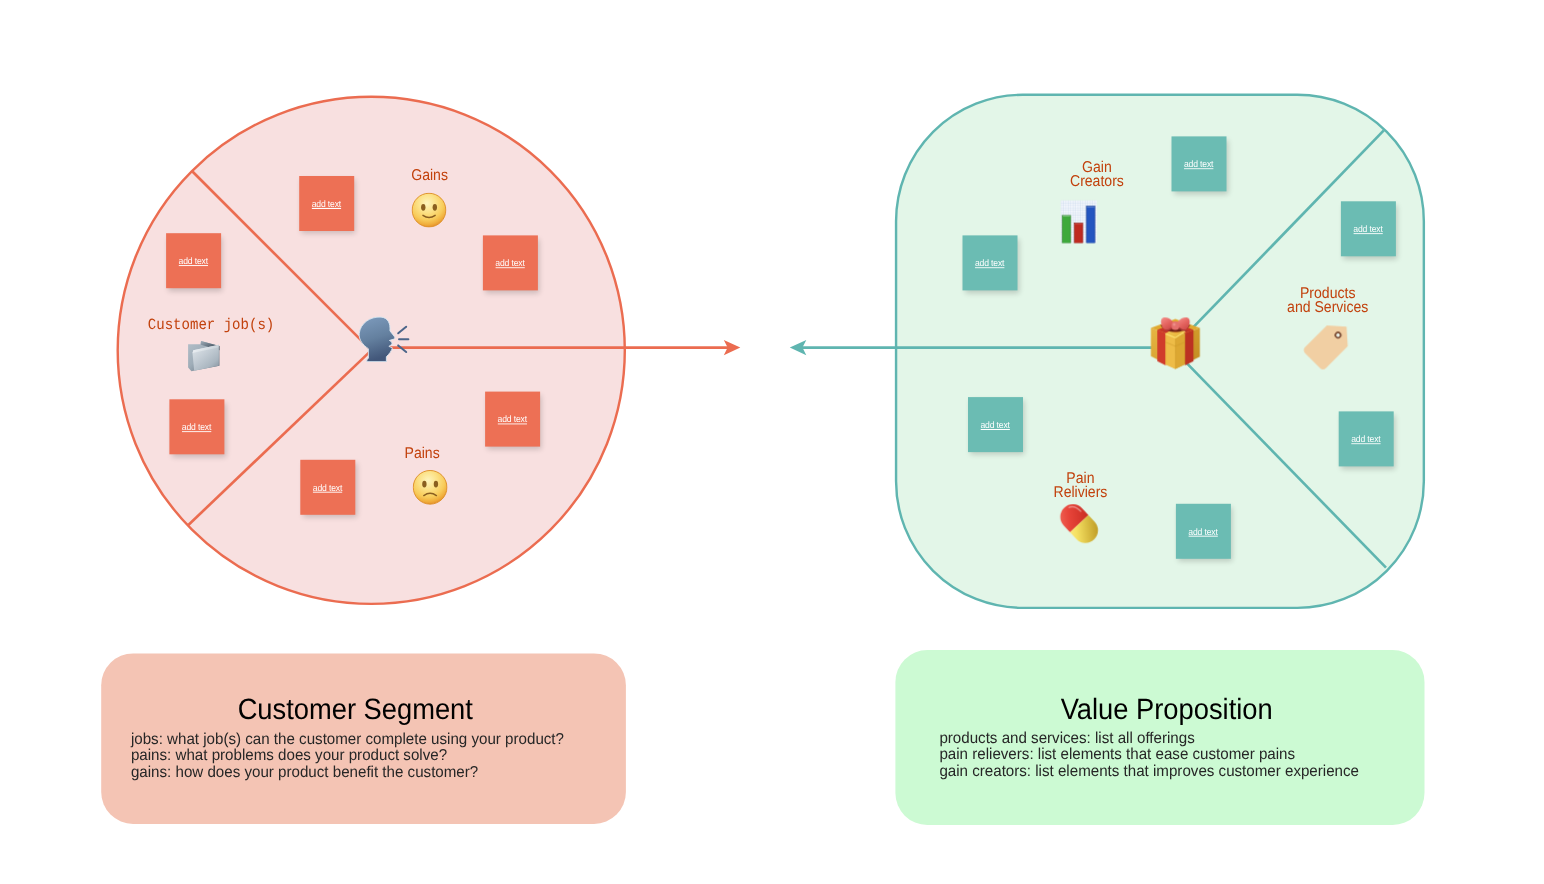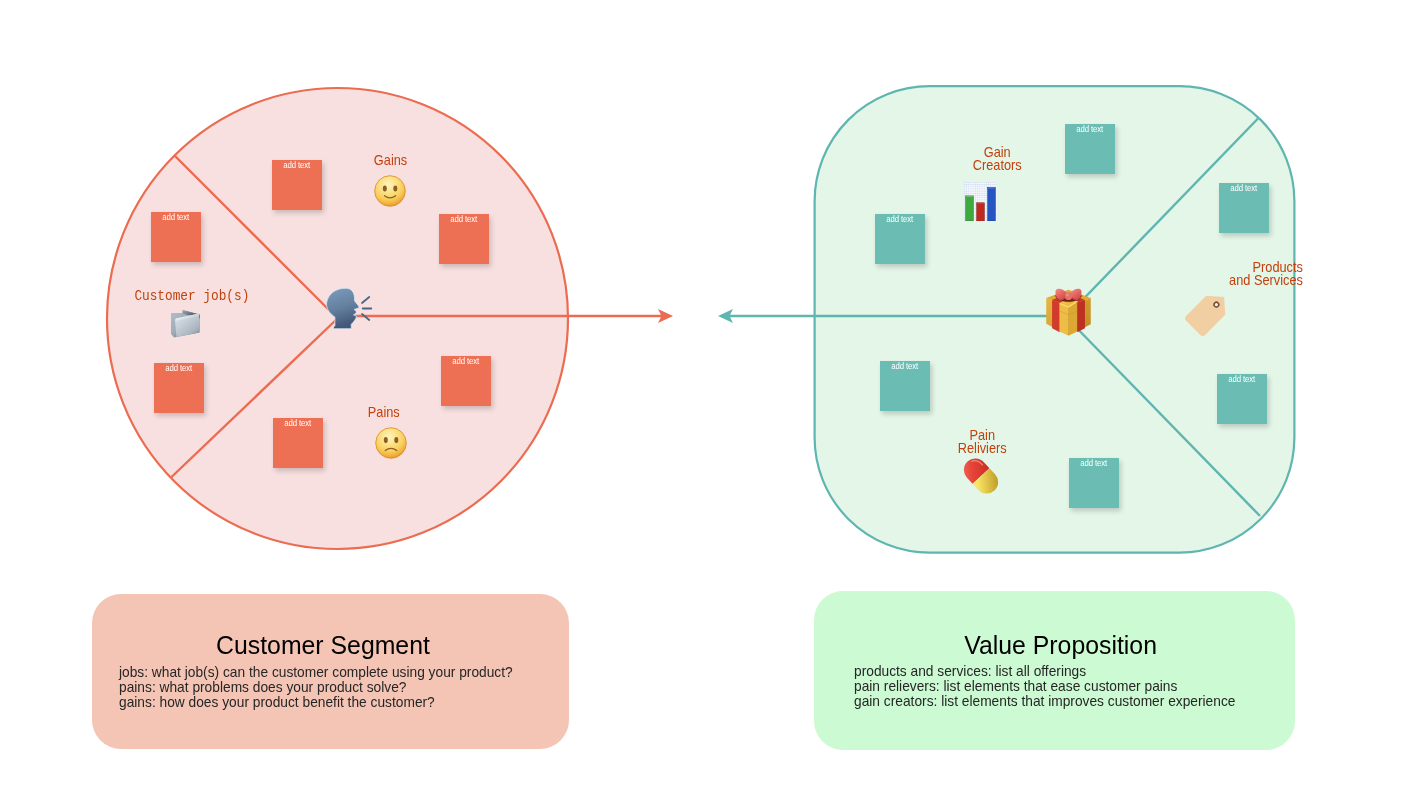--- a/index.html
+++ b/index.html
@@ -1,23 +1,23 @@
 <!DOCTYPE html>
 <html><head>
 <meta charset="utf-8">
 <style>
   html,body{margin:0;padding:0;background:#ffffff;}
   body{width:1404px;height:804px;overflow:hidden;font-family:"Liberation Sans",sans-serif;
         -webkit-font-smoothing:antialiased;}
   #canvas{position:relative;width:1404px;height:804px;}
   #shapes{position:absolute;left:0;top:0;}
   .note span{display:inline-block;transform:scaleX(0.91) translateZ(0);}
-  .note{position:absolute;display:flex;align-items:flex-start;justify-content:center;
+  .note{position:absolute;display:flex;align-items:center;justify-content:center;
         font-size:8.6px;color:#ffffff;letter-spacing:-0.15px;
-        box-shadow:2px 3px 5px rgba(0,0,0,.18);}
+        box-shadow:2px 3px 5px rgba(0,0,0,.18);text-decoration:underline;}
   .n-red{background:#ED7055;}
   .n-teal{background:#6BBCB3;}
   .label{position:absolute;color:#c2410c;font-size:14.2px;text-align:center;line-height:13.4px;white-space:pre;}
   .label span{display:inline-block;transform:scaleX(0.90) translateZ(0);}
   .icon{position:absolute;}
   .cardbox{position:absolute;border-radius:29px;}
   .cardtitle{position:absolute;width:100%;text-align:center;font-size:26.7px;color:#000;}
   .cardtitle span{display:inline-block;transform:scaleX(0.93) translateZ(0);}
   .cardbody{position:absolute;font-size:14.3px;color:#262626;line-height:15px;white-space:pre;}
   .cardbody span{display:inline-block;transform:scaleX(0.962) translateZ(0);transform-origin:left center;}
@@ -82,21 +82,21 @@
   <div class="note n-teal" style="left:1069px;top:458px;width:50px;height:50px;">
     <span>add text</span>
     </div>
 
   <div class="label" style="left:340.5px;top:153.5px;width:100px;"><span>Gains</span></div>
   <div class="label" style="left:101.5px;top:290px;width:180px;font-family:Liberation Mono, monospace;"><span>Customer job(s)</span></div>
   <div class="label" style="left:334px;top:405.5px;width:100px;"><span>Pains</span></div>
 
   <div class="label" style="left:917px;top:145.5px;width:160px;text-decoration:underline;"><span>Gain
 Creators</span></div>
-  <div class="label" style="left:1107px;top:261px;width:200px;text-align:right;"><span>Products
+  <div class="label" style="left:1107px;top:261px;width:200px;"><span>Products
 and Services</span></div>
   <div class="label" style="left:902px;top:428.5px;width:160px;text-decoration:underline;"><span>Pain
 Reliviers</span></div>
 
   <svg class="icon" style="left:373.5px;top:175px;" width="32" height="32" viewBox="0 0 64 64">
     <defs>
       <radialGradient id="faceG" cx="44%" cy="30%" r="68%">
         <stop offset="0%" stop-color="#FDF4BE"></stop>
         <stop offset="40%" stop-color="#FCE186"></stop>
         <stop offset="72%" stop-color="#F8CC5B"></stop>

